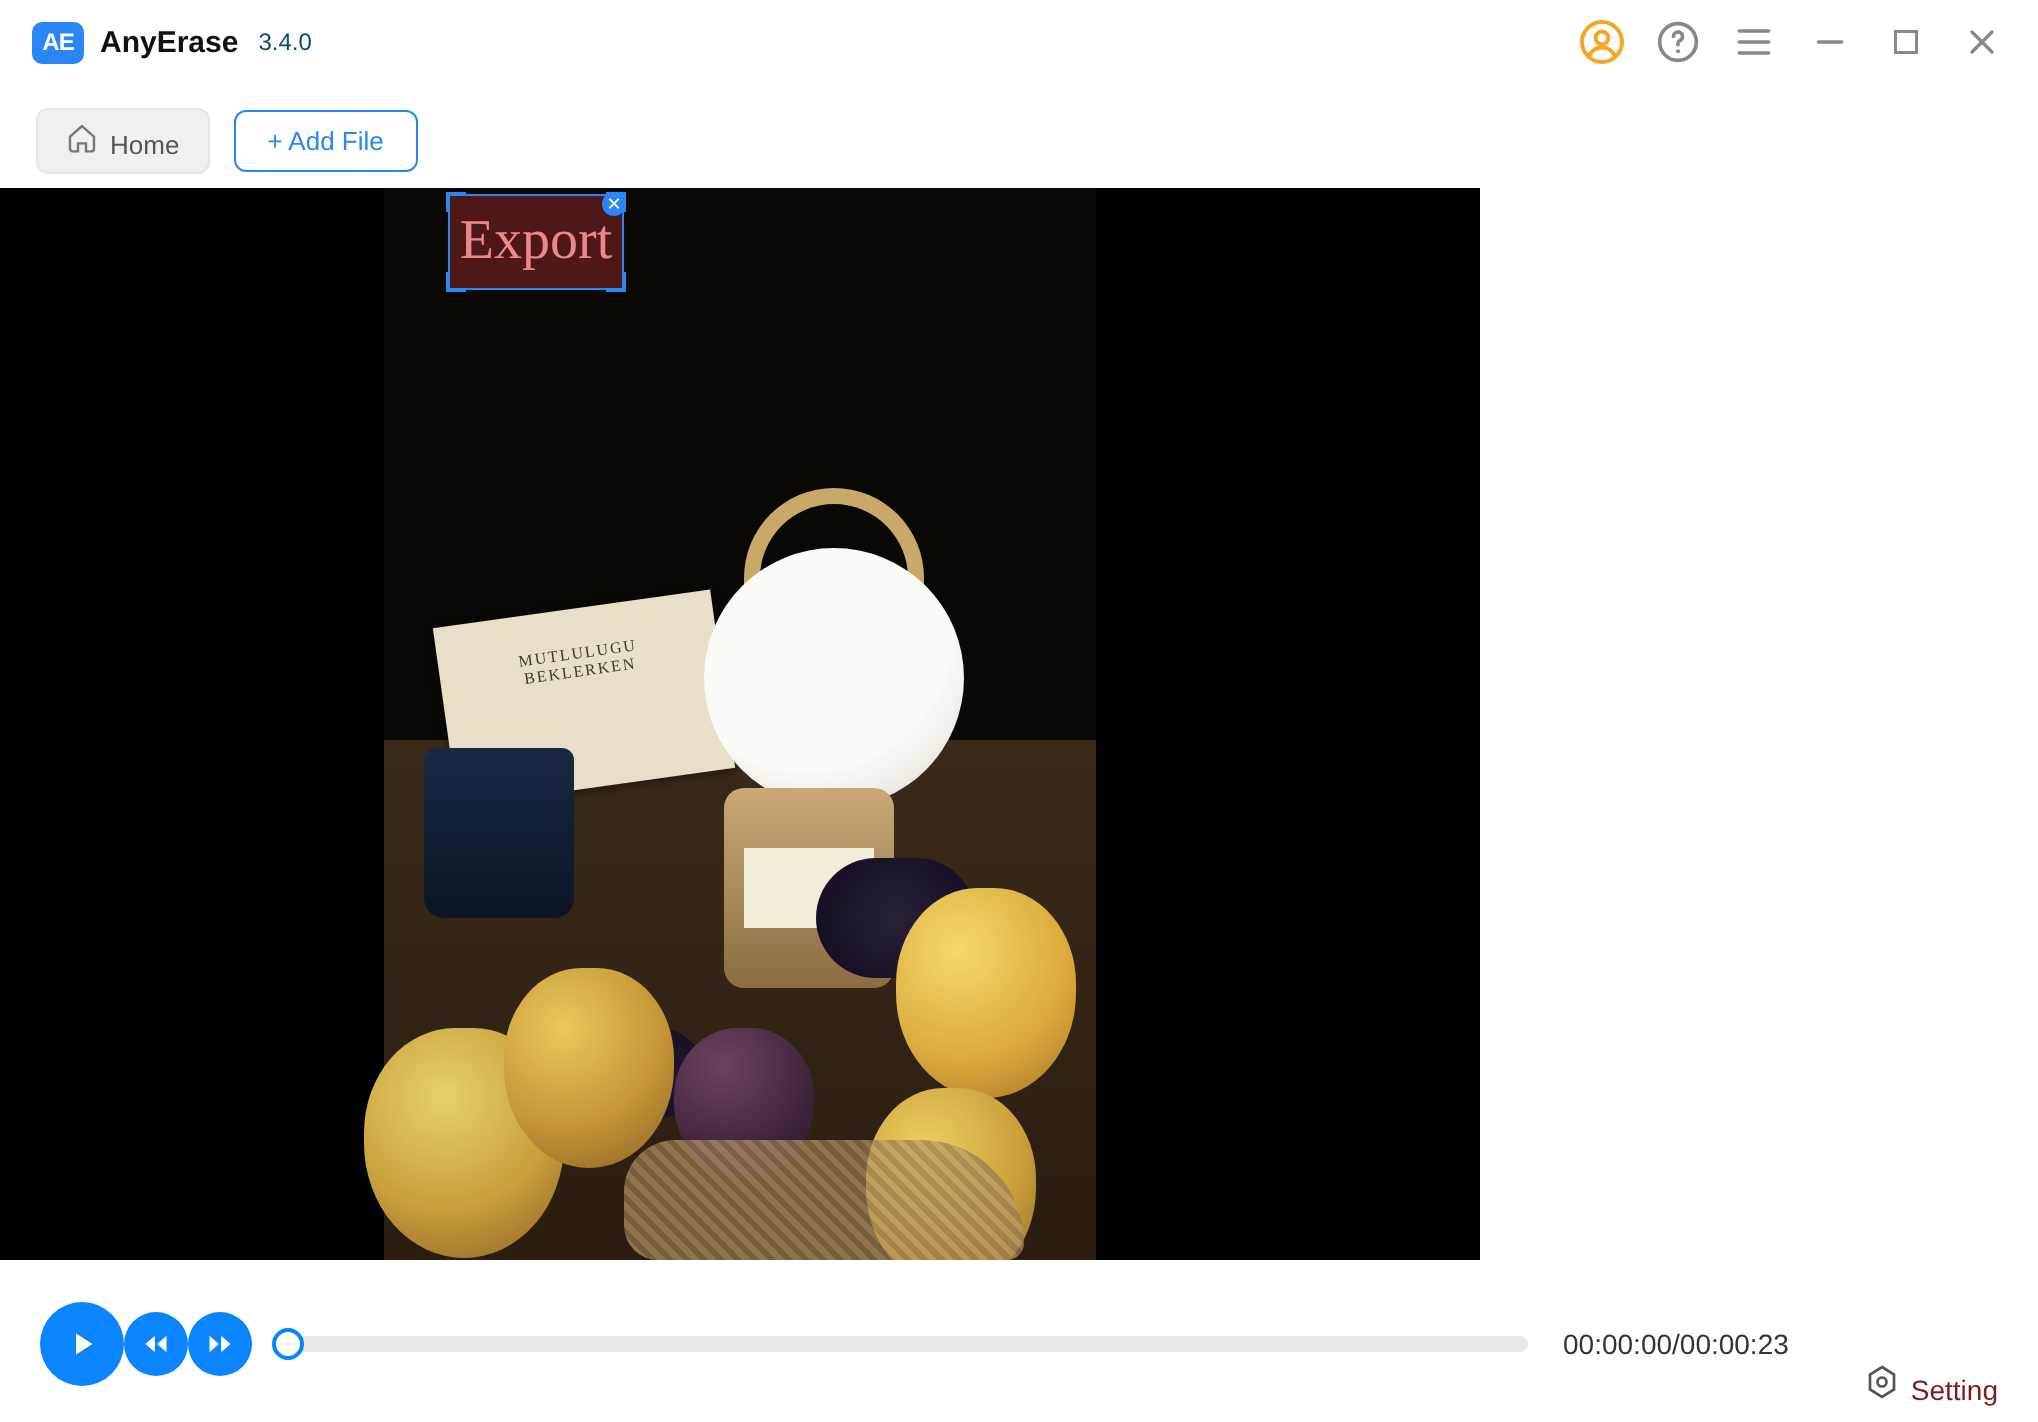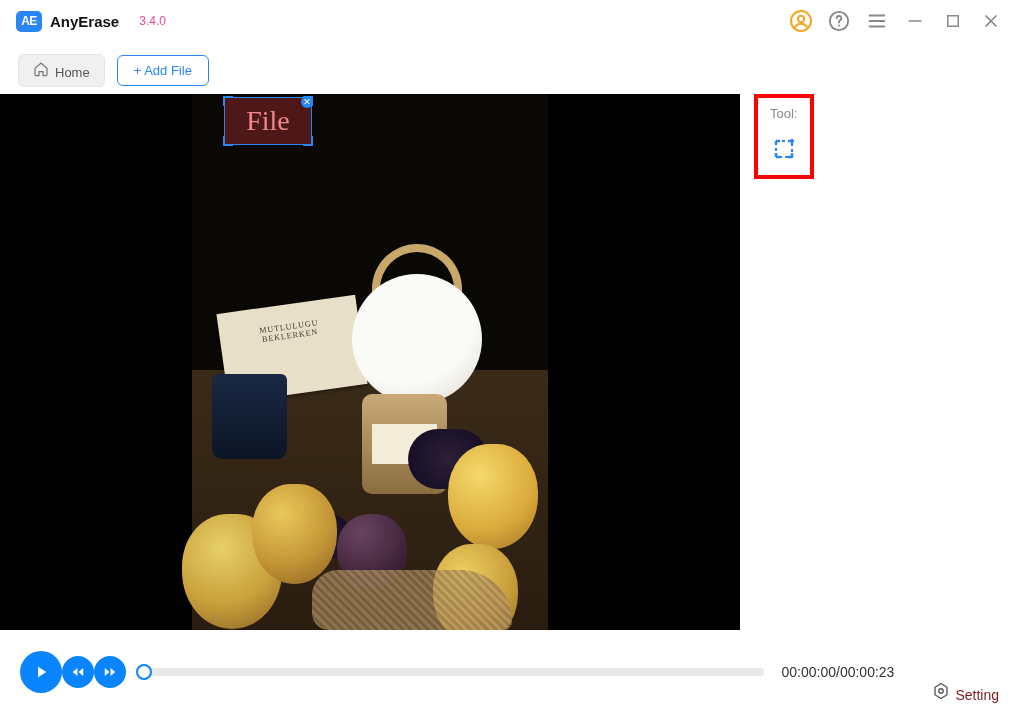--- a/index.html
+++ b/index.html
@@ -31,22 +31,22 @@
       letter-spacing: -0.5px;
     }
     .app-name {
       font-size: 15px;
       font-weight: 700;
       margin-left: 8px;
       color: #111;
     }
     .app-version {
       font-size: 12px;
-      color: #ec4899;
-      margin-left: 20px;
+      color: #0c4a6e;
+      margin-left: 10px;
       text-align: right;
     }
     .titlebar-spacer { flex: 1; }
     .titlebar-actions {
       display: flex;
       align-items: center;
       gap: 14px;
     }
     .titlebar-icon {
       width: 24px;
@@ -427,39 +427,29 @@
       <div class="grapes"></div>
       <div class="pear1 pear"></div>
       <div class="grapes2"></div>
       <div class="pear2 pear"></div>
       <div class="pear3 pear"></div>
       <div class="fig"></div>
       <div class="pear4 pear"></div>
       <div class="cloth"></div>
     </div>
     <div class="selection-box">
-      <div class="label">File</div>
+      <div class="label">Export</div>
       <div class="sel-handle tl"></div>
       <div class="sel-handle tr"></div>
       <div class="sel-handle bl"></div>
       <div class="sel-handle br"></div>
       <div class="sel-close">✕</div>
     </div>
   </div>
 
-  <div class="side-panel">
-    <div class="tool-box">
-      <div class="tool-label">Tool:</div>
-      <svg class="tool-crop" viewBox="0 0 24 24">
-        <rect x="4" y="4" width="16" height="16" fill="none" stroke="#2b86f5" stroke-width="2" stroke-dasharray="3 3"></rect>
-        <path d="M4 4h4M4 4v4 M20 4h-4M20 4v4 M4 20h4M4 20v-4 M20 20h-4M20 20v-4" stroke="#2b86f5" stroke-width="2.5"></path>
-        <path d="M20 2v4M22 4h-4" stroke="#2b86f5" stroke-width="2"></path>
-      </svg>
-    </div>
-  </div>
 </div>
 
 <div class="bottom-bar">
   <div class="play-btn">
     <svg width="18" height="18" viewBox="0 0 24 24">
         <path d="M8 5v14l11-7z" fill="#fff"></path>
       </svg>
   </div>
   <div class="ctrl-btn">
     <svg width="14" height="14" viewBox="0 0 24 24">

